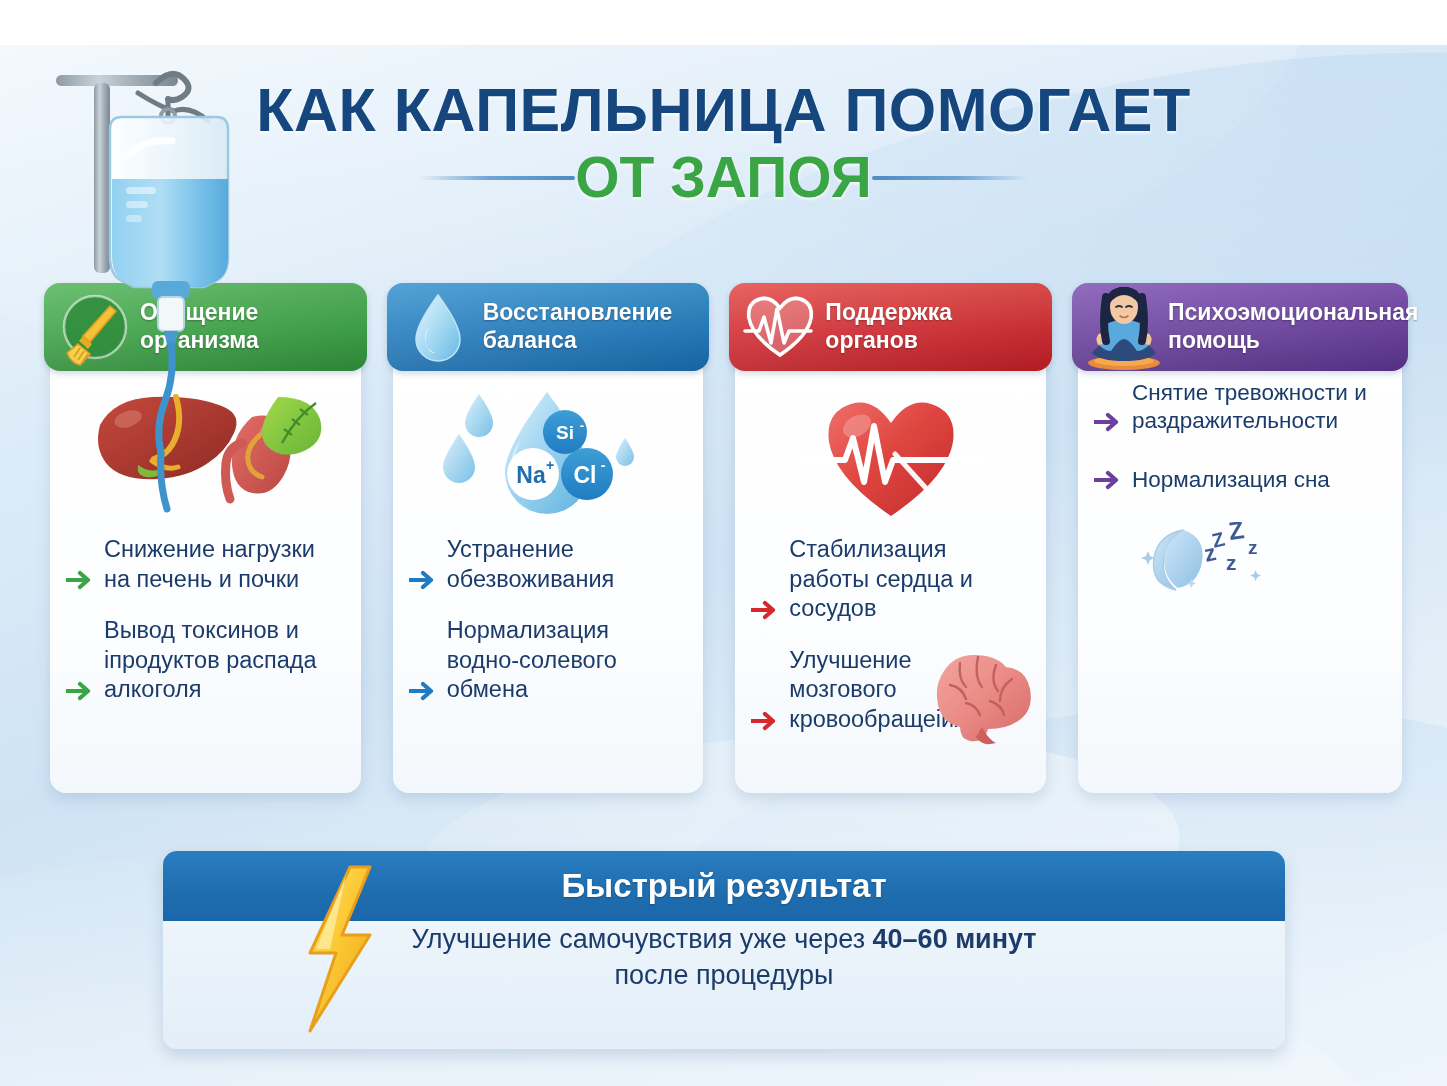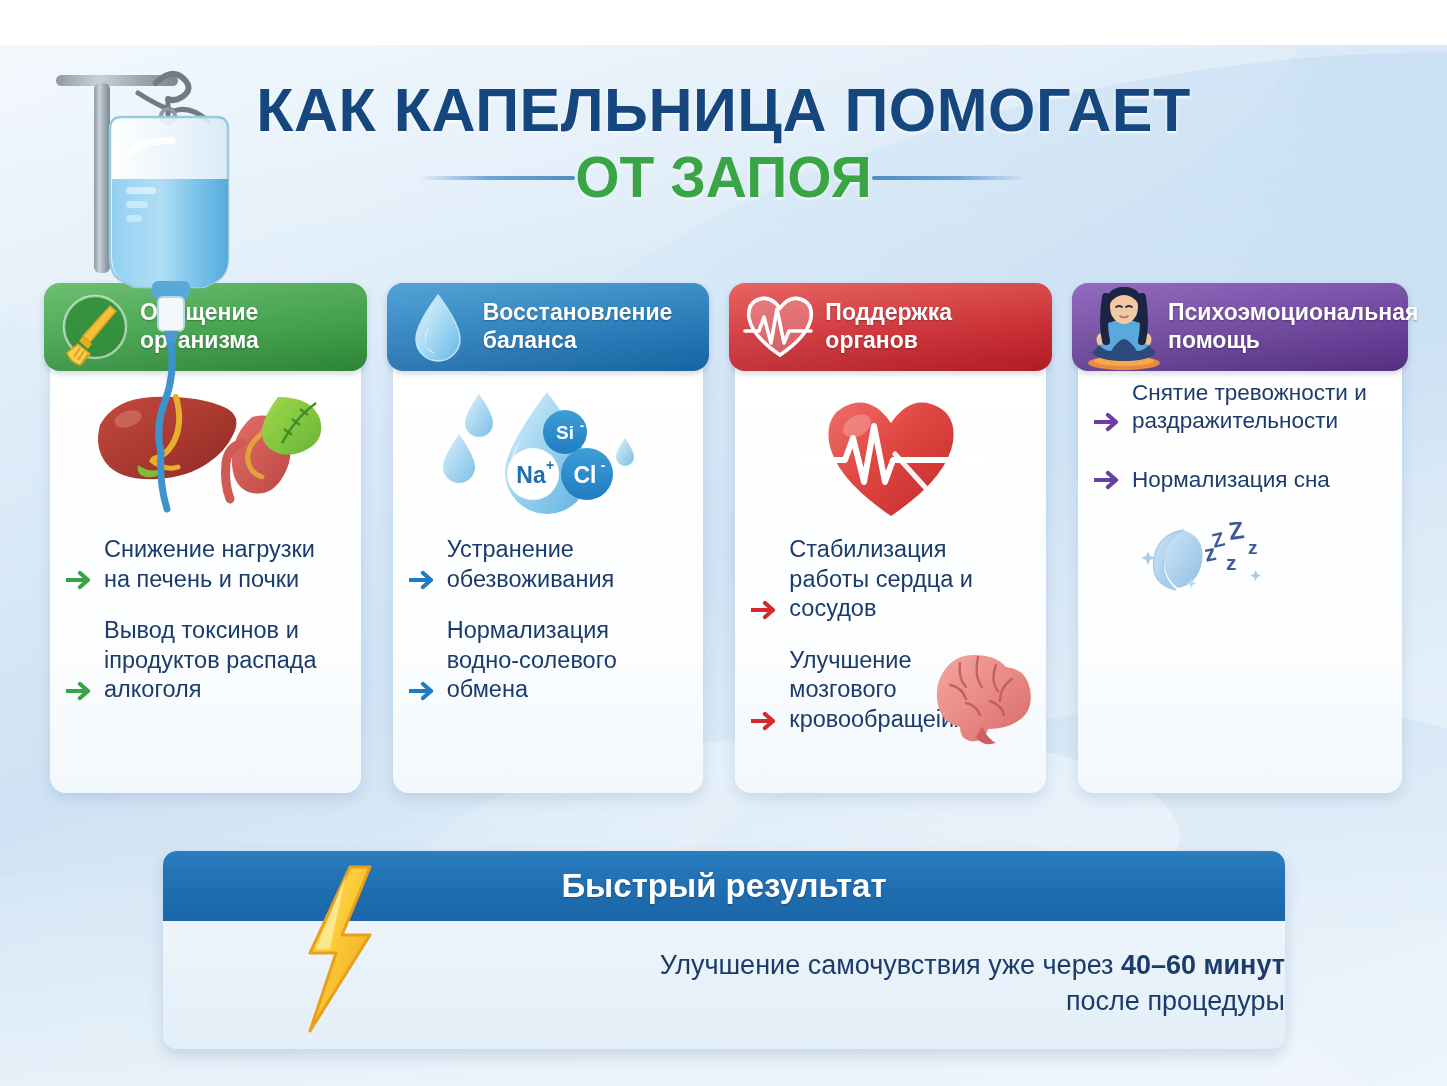--- a/index.html
+++ b/index.html
@@ -217,22 +217,21 @@
     position: relative;
   }
   .result-head-title {
     color: #fff;
     font-size: 33px;
     font-weight: bold;
     text-shadow: 0 1px 2px rgba(0,0,0,.25);
     text-align: center;
   }
   .result-body {
-    padding-top: 26px;
-    text-align: right;
+    text-align: center;
   }
   .result-line1 {
     font-size: 27px;
     color: #1b3c6b;
     line-height: 1.35;
   }
   .result-line1 b { font-weight: bold; }
   .result-line2 {
     font-size: 27px;
     color: #1b3c6b;

